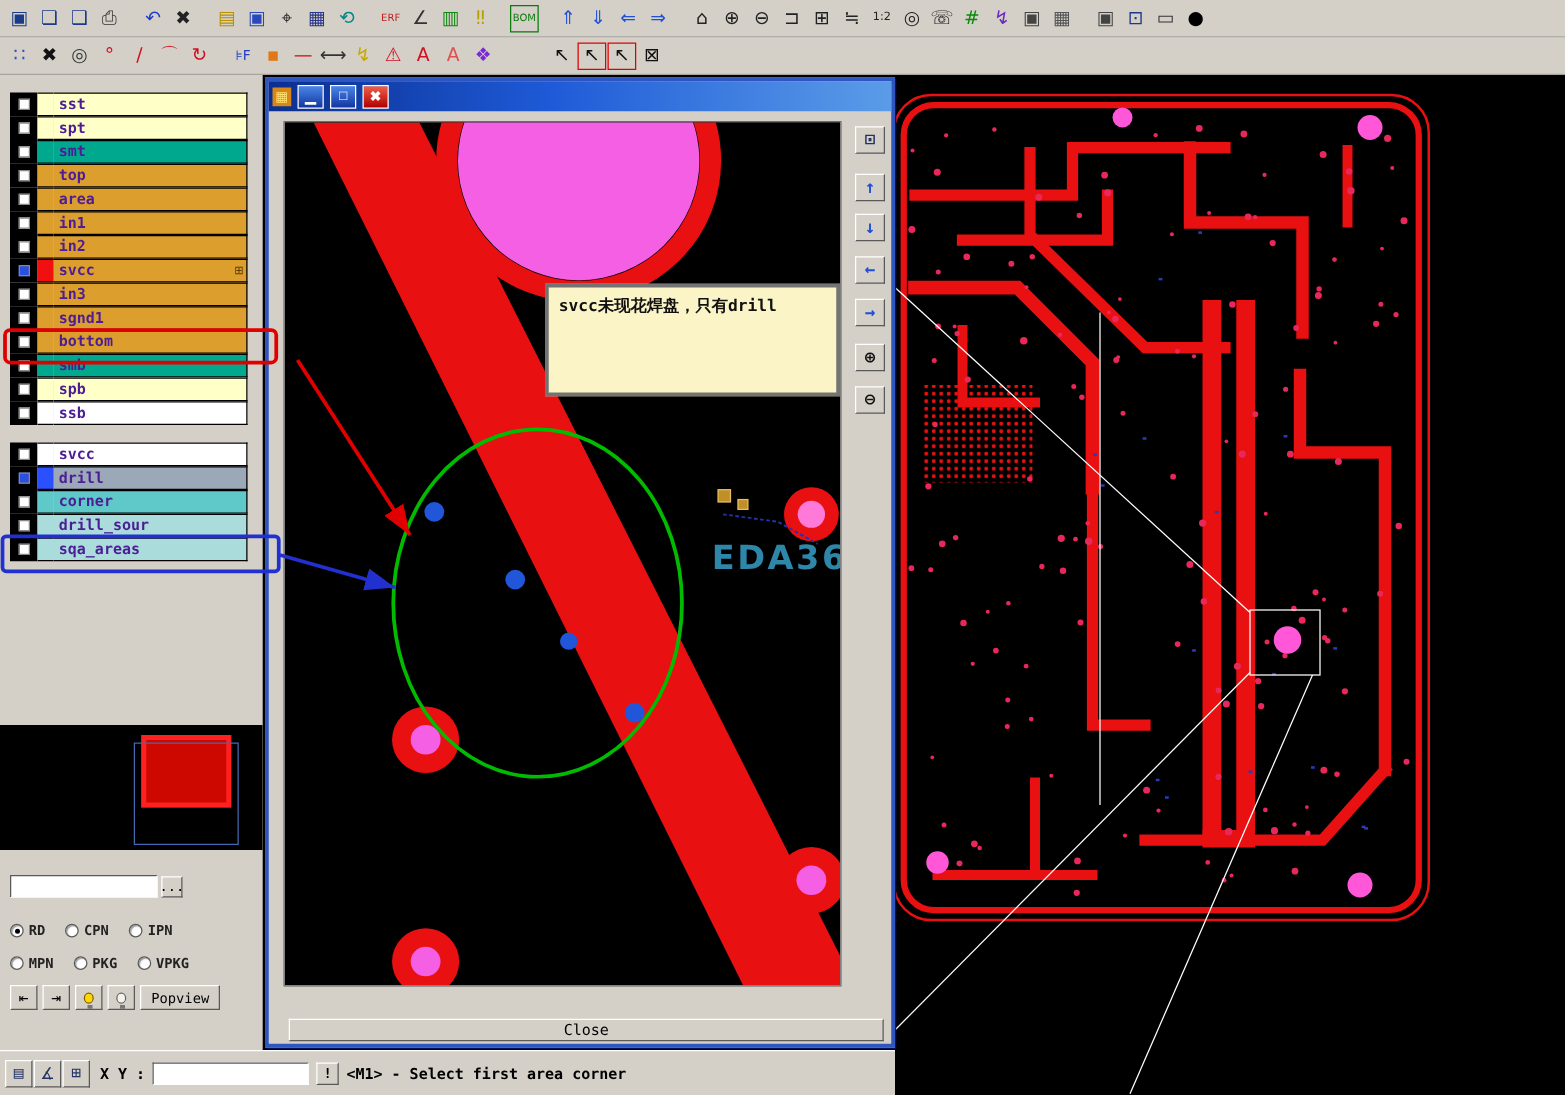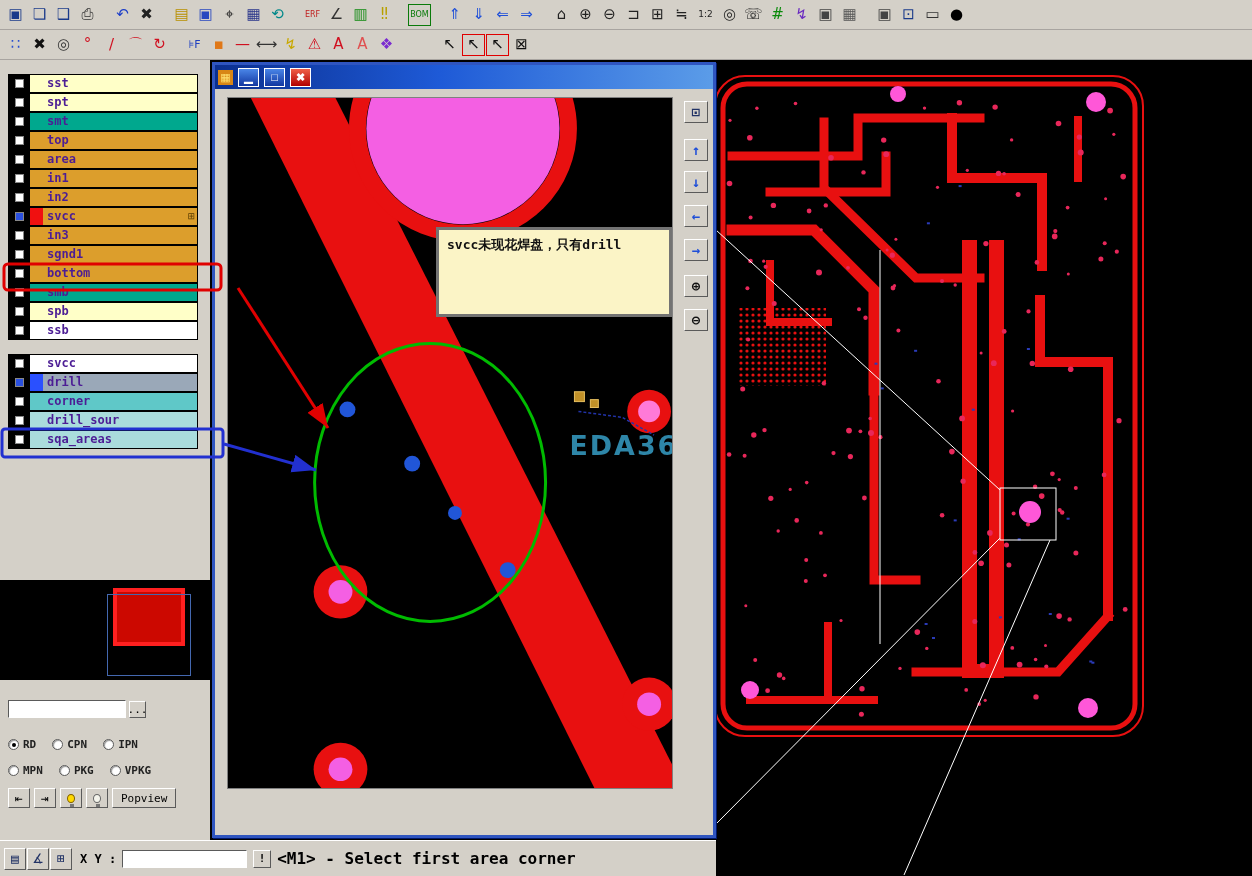--- a/index.html
+++ b/index.html
@@ -68,21 +68,21 @@
   .bulb.offb{background:#f4f4ec;border-color:#666;}
   .bulb::after{content:"";position:absolute;left:2px;top:9px;width:4px;height:3px;background:#777;}
 
   
   #statusbar{position:absolute;left:0;top:780px;width:716px;height:36px;background:#d4d0c8;z-index:30;
              display:flex;align-items:center;gap:6px;padding-left:4px;border-top:1px solid #fff;}
   .sbicon{width:22px;height:22px;font-size:13px;}
   #xy-label{font-family:"DejaVu Sans Mono",monospace;font-weight:bold;}
   #coord-input{width:125px;}
   #alert-btn{width:18px;height:18px;font-weight:bold;}
-  #status-msg{font-family:"DejaVu Sans Mono",monospace;font-weight:bold;font-size:16px;}
+  #status-msg{font-family:"DejaVu Sans Mono",monospace;font-weight:bold;font-size:12px;}
 
   
   #popup{position:absolute;left:212px;top:2px;width:504px;height:776px;z-index:10;
          border:3px solid #2f55c0;background:#d4d0c8;box-shadow:1px 1px 0 #00186a;}
   #popup-title{height:24px;background:linear-gradient(90deg,#0b2f8f 0%,#1e5ad7 45%,#5b9ce8 100%);
                display:flex;align-items:center;padding:0 3px;gap:5px;}
   #popup-title .ticonwin{width:15px;height:15px;background:#d88616;color:#ffe070;font-size:11px;
                display:flex;align-items:center;justify-content:center;}
   #popup-title .ttext{color:#fff;font-family:"DejaVu Sans Mono",monospace;font-weight:bold;
                font-size:15px;letter-spacing:1px;flex:1;}
@@ -689,20 +689,23 @@
             </button>
 
             <button class="navbtn raised" style="margin-top: 14px;">
               <span class="navg" style="color: rgb(17, 17, 17);">⊕</span>
             </button>
 
             <button class="navbtn raised" style="margin-top: 12px;">
               <span class="navg" style="color: rgb(17, 17, 17);">⊖</span>
             </button>
           </div>
+        <div id="popup-close-row">
+          <button id="popup-close-btn" class="raised mono">Close</button>
+        </div>
       </div>
     </div>
 
     <div id="statusbar">
       <span class="tgroup" style="margin-right:2px">
           <button class="sbicon raised">
             <span style="color: rgb(34, 51, 102);">▤</span>
           </button>
           <button class="sbicon raised">
             <span style="color: rgb(34, 51, 102);">∡</span>

